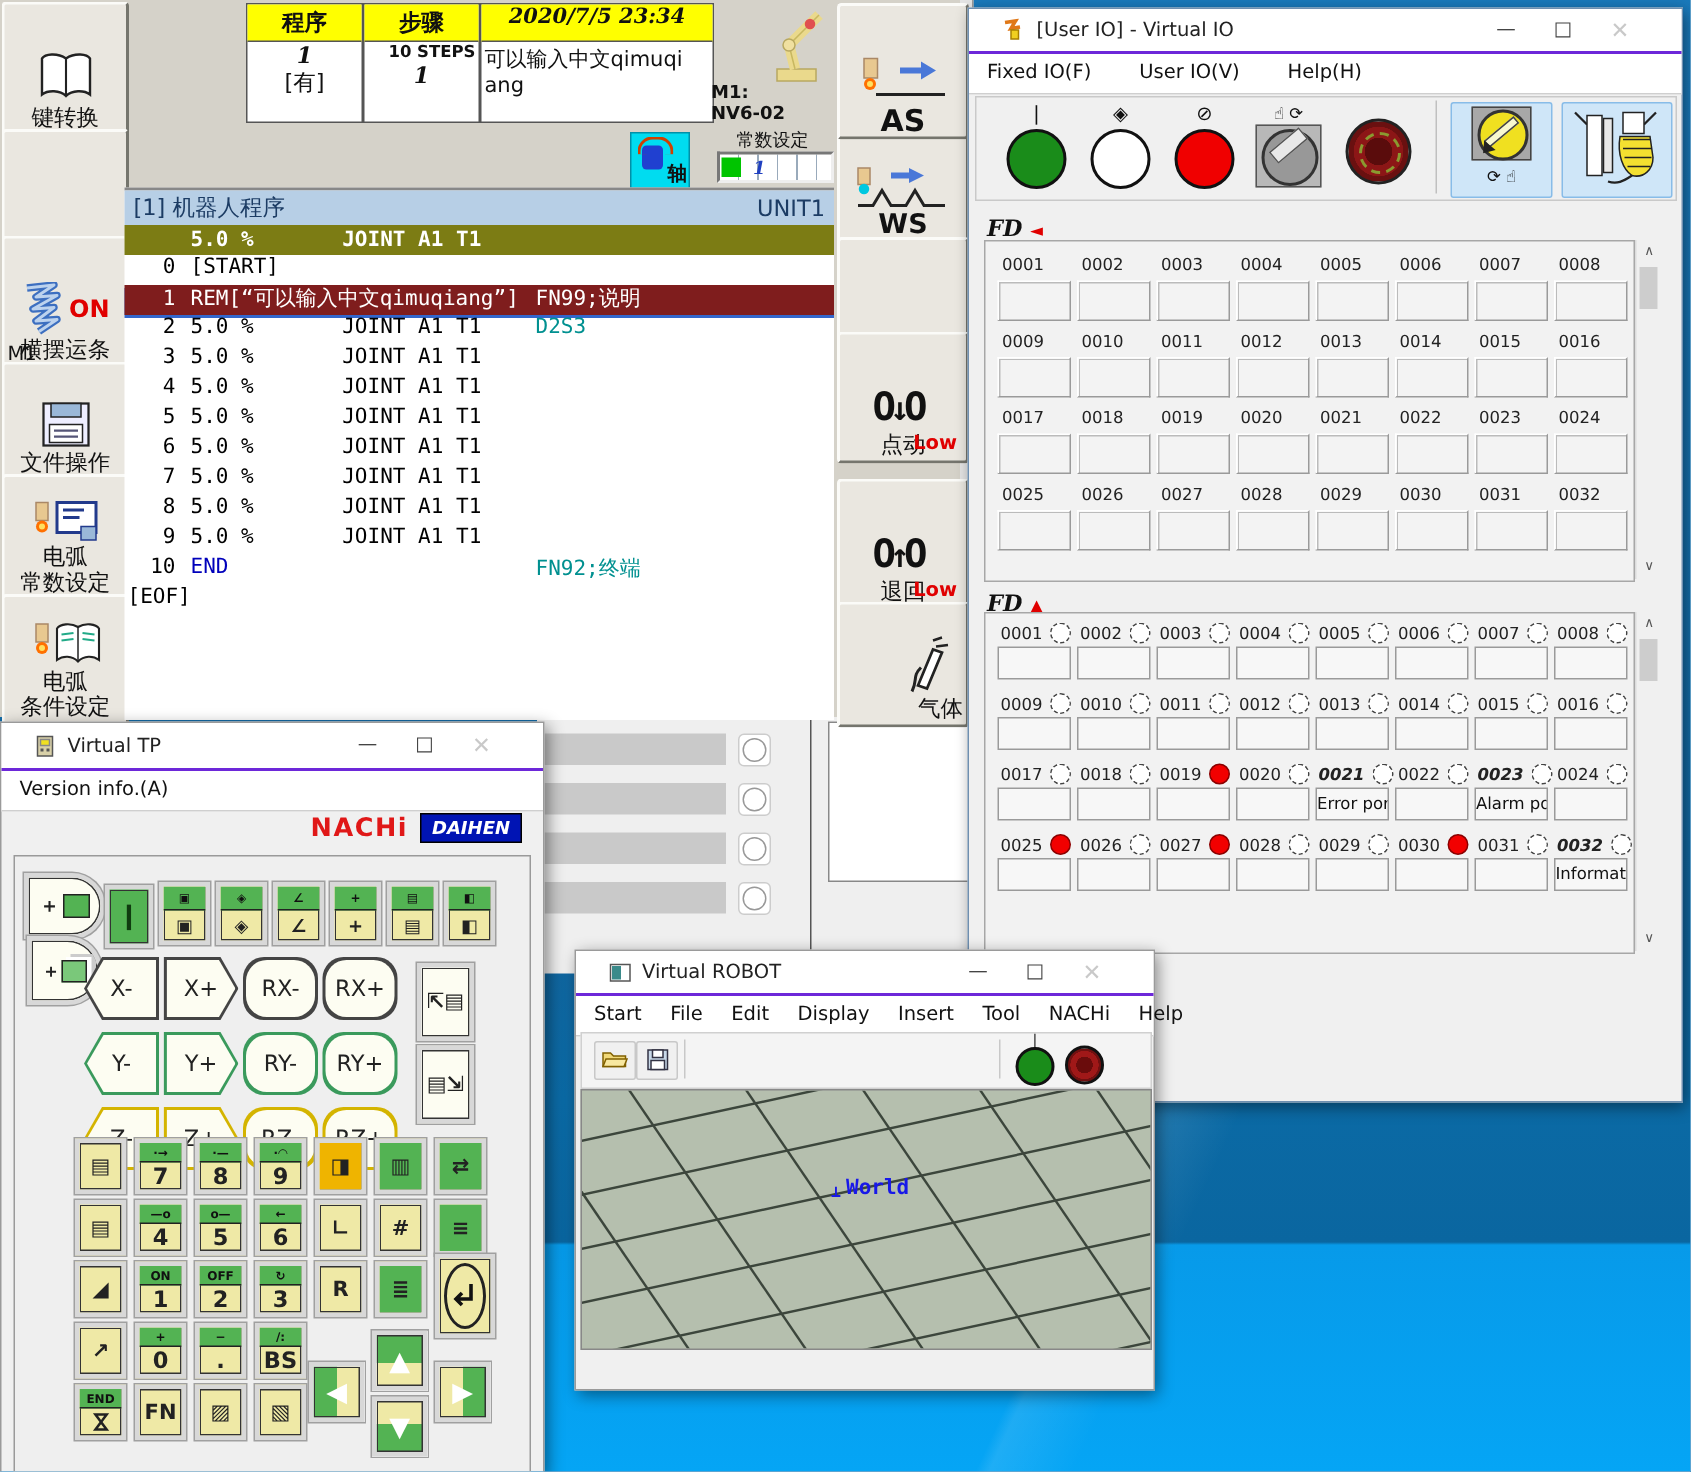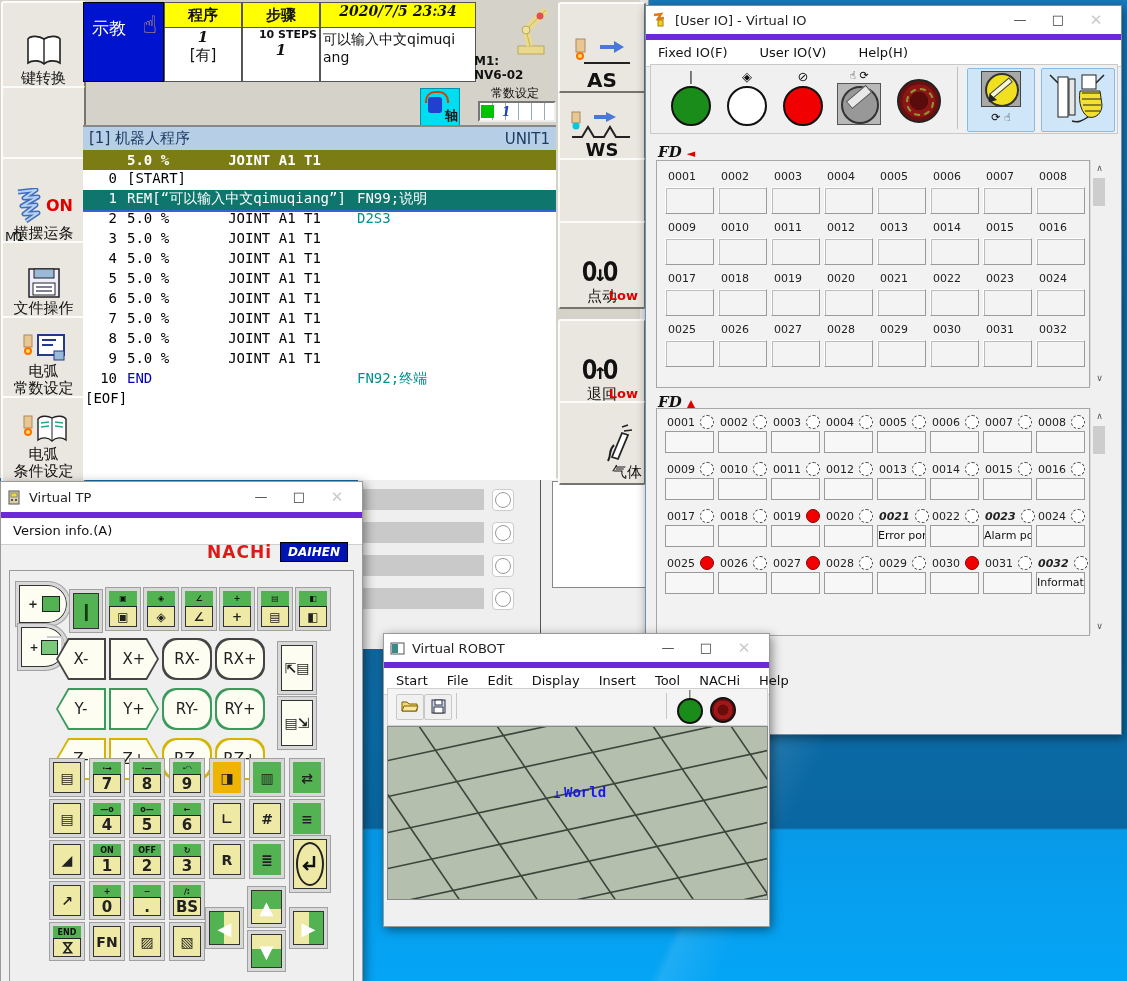--- a/index.html
+++ b/index.html
@@ -6,21 +6,21 @@
   #root{position:relative;width:1127px;height:981px;overflow:hidden;
         font-family:"DejaVu Sans",sans-serif;color:#111;background:#0f6fae}
   .abs{position:absolute}
   
   #desktop{position:absolute;inset:0;
     background:linear-gradient(180deg,#1a7abc 0px,#11669f 630px,#0b6aa5 733px,#0a66a0 828px,#079ae9 830px,#05a5f5 981px)}
   #desktop .beam{position:absolute;left:330px;top:700px;width:800px;height:300px;
     background:linear-gradient(115deg,transparent 48%,rgba(255,255,255,.10) 49%,transparent 55%)}
   
   .win{position:absolute;background:#f0f0f0;border:1px solid #6f8fb0;box-shadow:2px 3px 10px rgba(0,0,0,.45)}
-  .tbar{display:flex;align-items:center;height:28px;background:#fff;padding:0 6px;gap:7px;border-bottom:6px solid #6d28d9}
+  .tbar{display:flex;align-items:center;height:28px;background:#fff;padding:0 22px;gap:7px;border-bottom:2px solid #6d28d9}
   .ttl{font-size:13px;color:#222;white-space:nowrap}
   .wbtns{margin-left:auto;display:flex;gap:0;align-items:center}
   .wbtn{width:38px;text-align:center;font-size:13px;color:#444;line-height:26px}
   .wbtn.close{color:#c9c9c9;font-size:15px}
   .menubar{display:flex;gap:26px;padding:5px 12px 6px;font-size:13px;background:#fff;border-bottom:1px solid #cfcfcf}
   .menubar span{white-space:nowrap}
   
   #mainscr{left:0;top:0;width:640px;height:478px;background:#d5d2c9;position:absolute}
   .pbtn{position:absolute;background:#eae7e0;border:2px solid;border-color:#fbfbf8 #75756d #75756d #fbfbf8;
         border-radius:3px;display:flex;flex-direction:column;align-items:center;justify-content:flex-end;
@@ -30,21 +30,21 @@
   .low{position:absolute;right:6px;bottom:2px;color:#e00000;font-weight:bold;font-size:13px}
   .oo{font-size:26px;font-weight:bold;letter-spacing:4px;line-height:26px;font-family:"DejaVu Sans Mono",monospace}
   .ooarr{font-size:22px;font-weight:bold;margin:0 -8px}
   
   #progpanel{position:absolute;left:83px;top:125px;width:473px;height:353px;background:#fff;border-top:2px solid #888}
   #proghdr{height:23px;background:#b7cfe6;color:#1c3c64;font-size:15px;display:flex;align-items:center;padding:0 6px}
   #progstat{height:20px;background:#7c7c14;color:#fff;font:bold 14px "DejaVu Sans Mono",monospace;white-space:pre;line-height:20px;padding-left:44px}
   .prow{height:20px;line-height:20px;position:relative;font:14px "DejaVu Sans Mono",monospace;white-space:pre;color:#000}
   .pno{display:inline-block;width:34px;text-align:right;margin-right:10px}
   .pnote{position:absolute;left:274px;top:0;color:#009090}
-  .prow.hl{background:#0f766e;color:#fff;box-shadow:0 2px 0 #3366cc}
+  .prow.hl{background:#7f1d1d;color:#fff;box-shadow:0 2px 0 #3366cc}
   .prow.hl .pnote{color:#fff}
   
   #spdbar{position:absolute;left:4px;top:16px;width:74px;height:17px;background:#fff;border:2px solid;border-color:#777 #eee #eee #777;
      display:flex;align-items:center;background-image:repeating-linear-gradient(90deg,transparent 0 12px,#9ab 12px 13px)}
   #spdblk{width:13px;height:13px;background:#00c400;margin-left:1px}
   
   .tool3d{background:#f0f0f0;border:1px solid #c8c8c8;border-radius:2px}
   .circ{border-radius:50%;border:2px solid #111;display:inline-block}
   .fdpanel{position:absolute;background:#f2f2f2;border:1px solid #a7a7a7}
   .fdgrid{display:grid;grid-template-columns:repeat(8,53px);padding:6px 0 0 8px;row-gap:4px}
@@ -166,24 +166,20 @@
         <line x1="32" y1="4" x2="32" y2="27" stroke="#222"></line>
         <line x1="21" y1="9" x2="29" y2="8" stroke="#2a8" stroke-width="1.4"></line>
           <line x1="21" y1="13" x2="29" y2="12" stroke="#2a8" stroke-width="1.4"></line>
         <line x1="35" y1="8" x2="43" y2="9" stroke="#2a8" stroke-width="1.4"></line>
           <line x1="35" y1="12" x2="43" y2="13" stroke="#2a8" stroke-width="1.4"></line>
       </svg>
       <span>电弧</span>
       <span>条件设定</span>
     </div>
 
-    <div class="abs" style="left:83px;top:2px;width:79px;height:78px;background:#0013cf;border:1px solid #000;color:#fff;font-size:17px">
-      <span style="position:absolute;left:8px;top:14px">示教</span>
-      <span style="position:absolute;right:6px;top:8px;color:#e8a85c;font-size:24px">☝</span>
-    </div>
     <div class="cellw" style="left:164px;top:2px;width:76px;height:78px">
       <div class="ylwhdr">程序</div>
       <div style="text-align:center;font:italic bold 15px 'DejaVu Serif',serif">1</div>
       <div style="text-align:center;font-size:15px">[有]</div>
     </div>
     <div class="cellw" style="left:242px;top:2px;width:76px;height:78px">
       <div class="ylwhdr">步骤</div>
       <div style="text-align:right;font-size:11px;font-weight:bold;padding-right:2px">10 STEPS</div>
       <div style="text-align:center;font:italic bold 15px 'DejaVu Serif',serif">1</div>
     </div>

